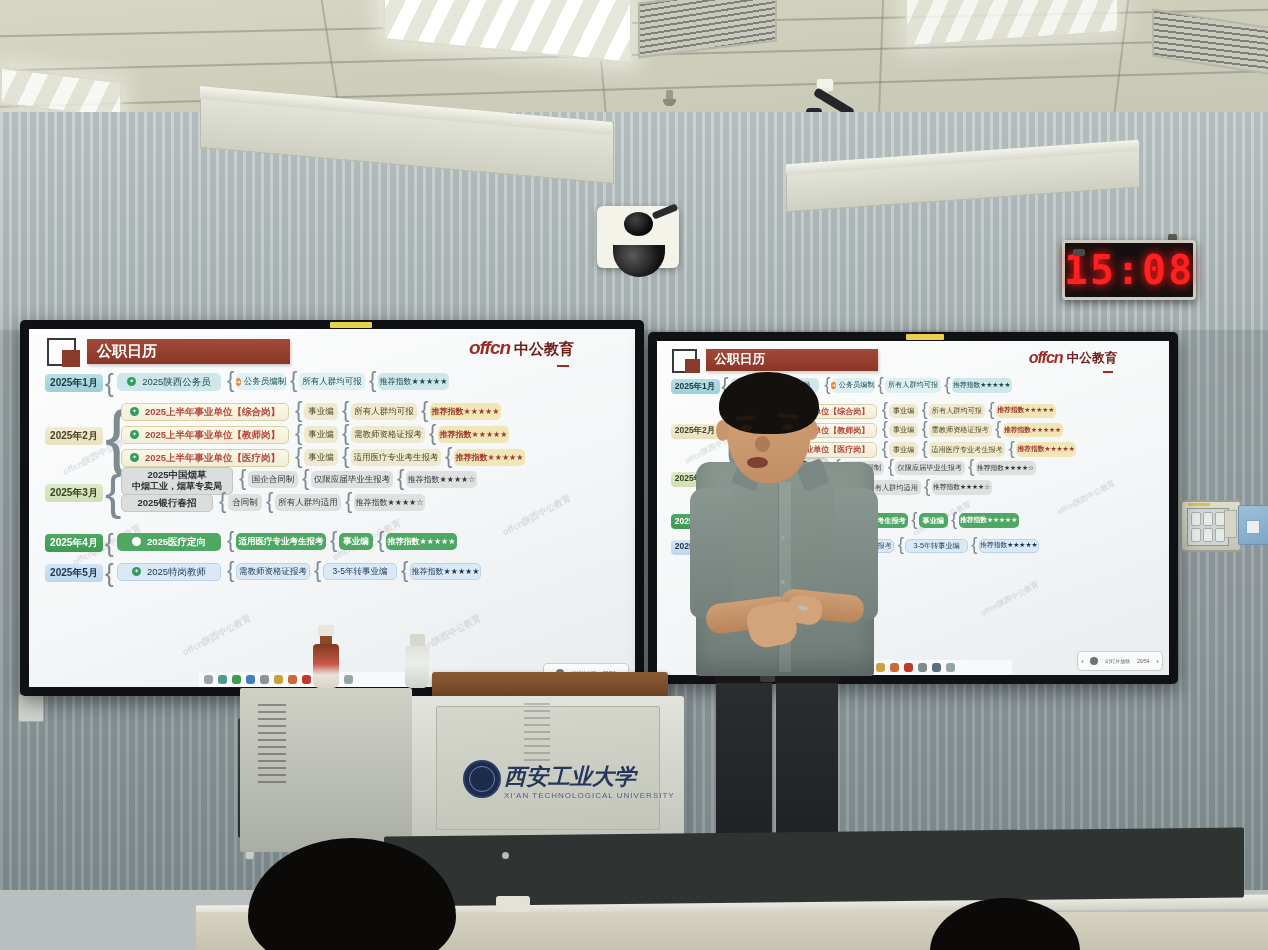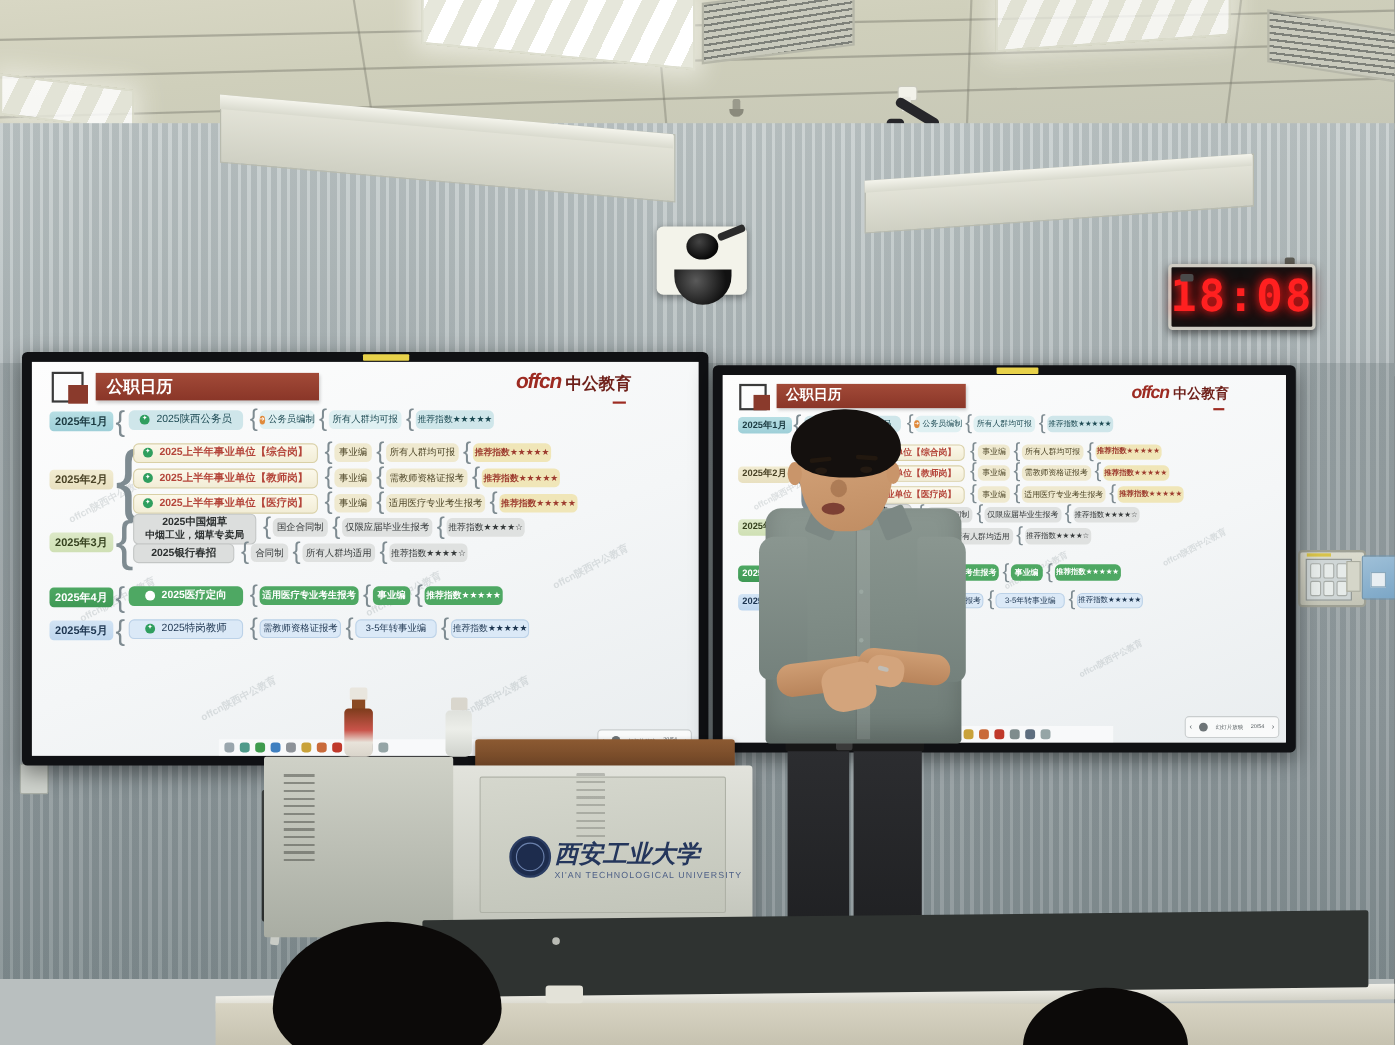--- a/index.html
+++ b/index.html
@@ -215,21 +215,21 @@
   <div class="soffit-edge" style="left:786px;top:152px;width:352px;height:11px;transform:skewY(-4deg);"></div>
 
   <div class="cam-plate" style="left:597px;top:206px;width:82px;height:62px;"></div>
   <div class="cam-arm" style="left:652px;top:208px;width:26px;height:7px;transform:rotate(-22deg);"></div>
   <div class="cam-lens" style="left:624px;top:212px;width:29px;height:24px;"></div>
   <div class="cam-dome" style="left:613px;top:245px;width:52px;height:32px;border-radius:0 0 26px 26px;"></div>
 
   <div class="clock-hook" style="left:1168px;top:234px;width:9px;height:22px;"></div>
   <div class="clock" style="left:1062px;top:240px;width:128px;height:54px;">
     <div class="clock-led"></div>
-    <div class="clock-time">18:08</div>
+    <div class="clock-time">15:08</div>
   </div>
 
   <div class="ctrl-panel" style="left:1180px;top:500px;width:58px;height:48px;">
     <div class="ctrl-screen" style="left:5px;top:6px;width:34px;height:30px;">
       <div class="ctrl-btn"></div>
       <div class="ctrl-btn"></div>
       <div class="ctrl-btn"></div>
       <div class="ctrl-btn"></div>
       <div class="ctrl-btn"></div>
       <div class="ctrl-btn"></div>

